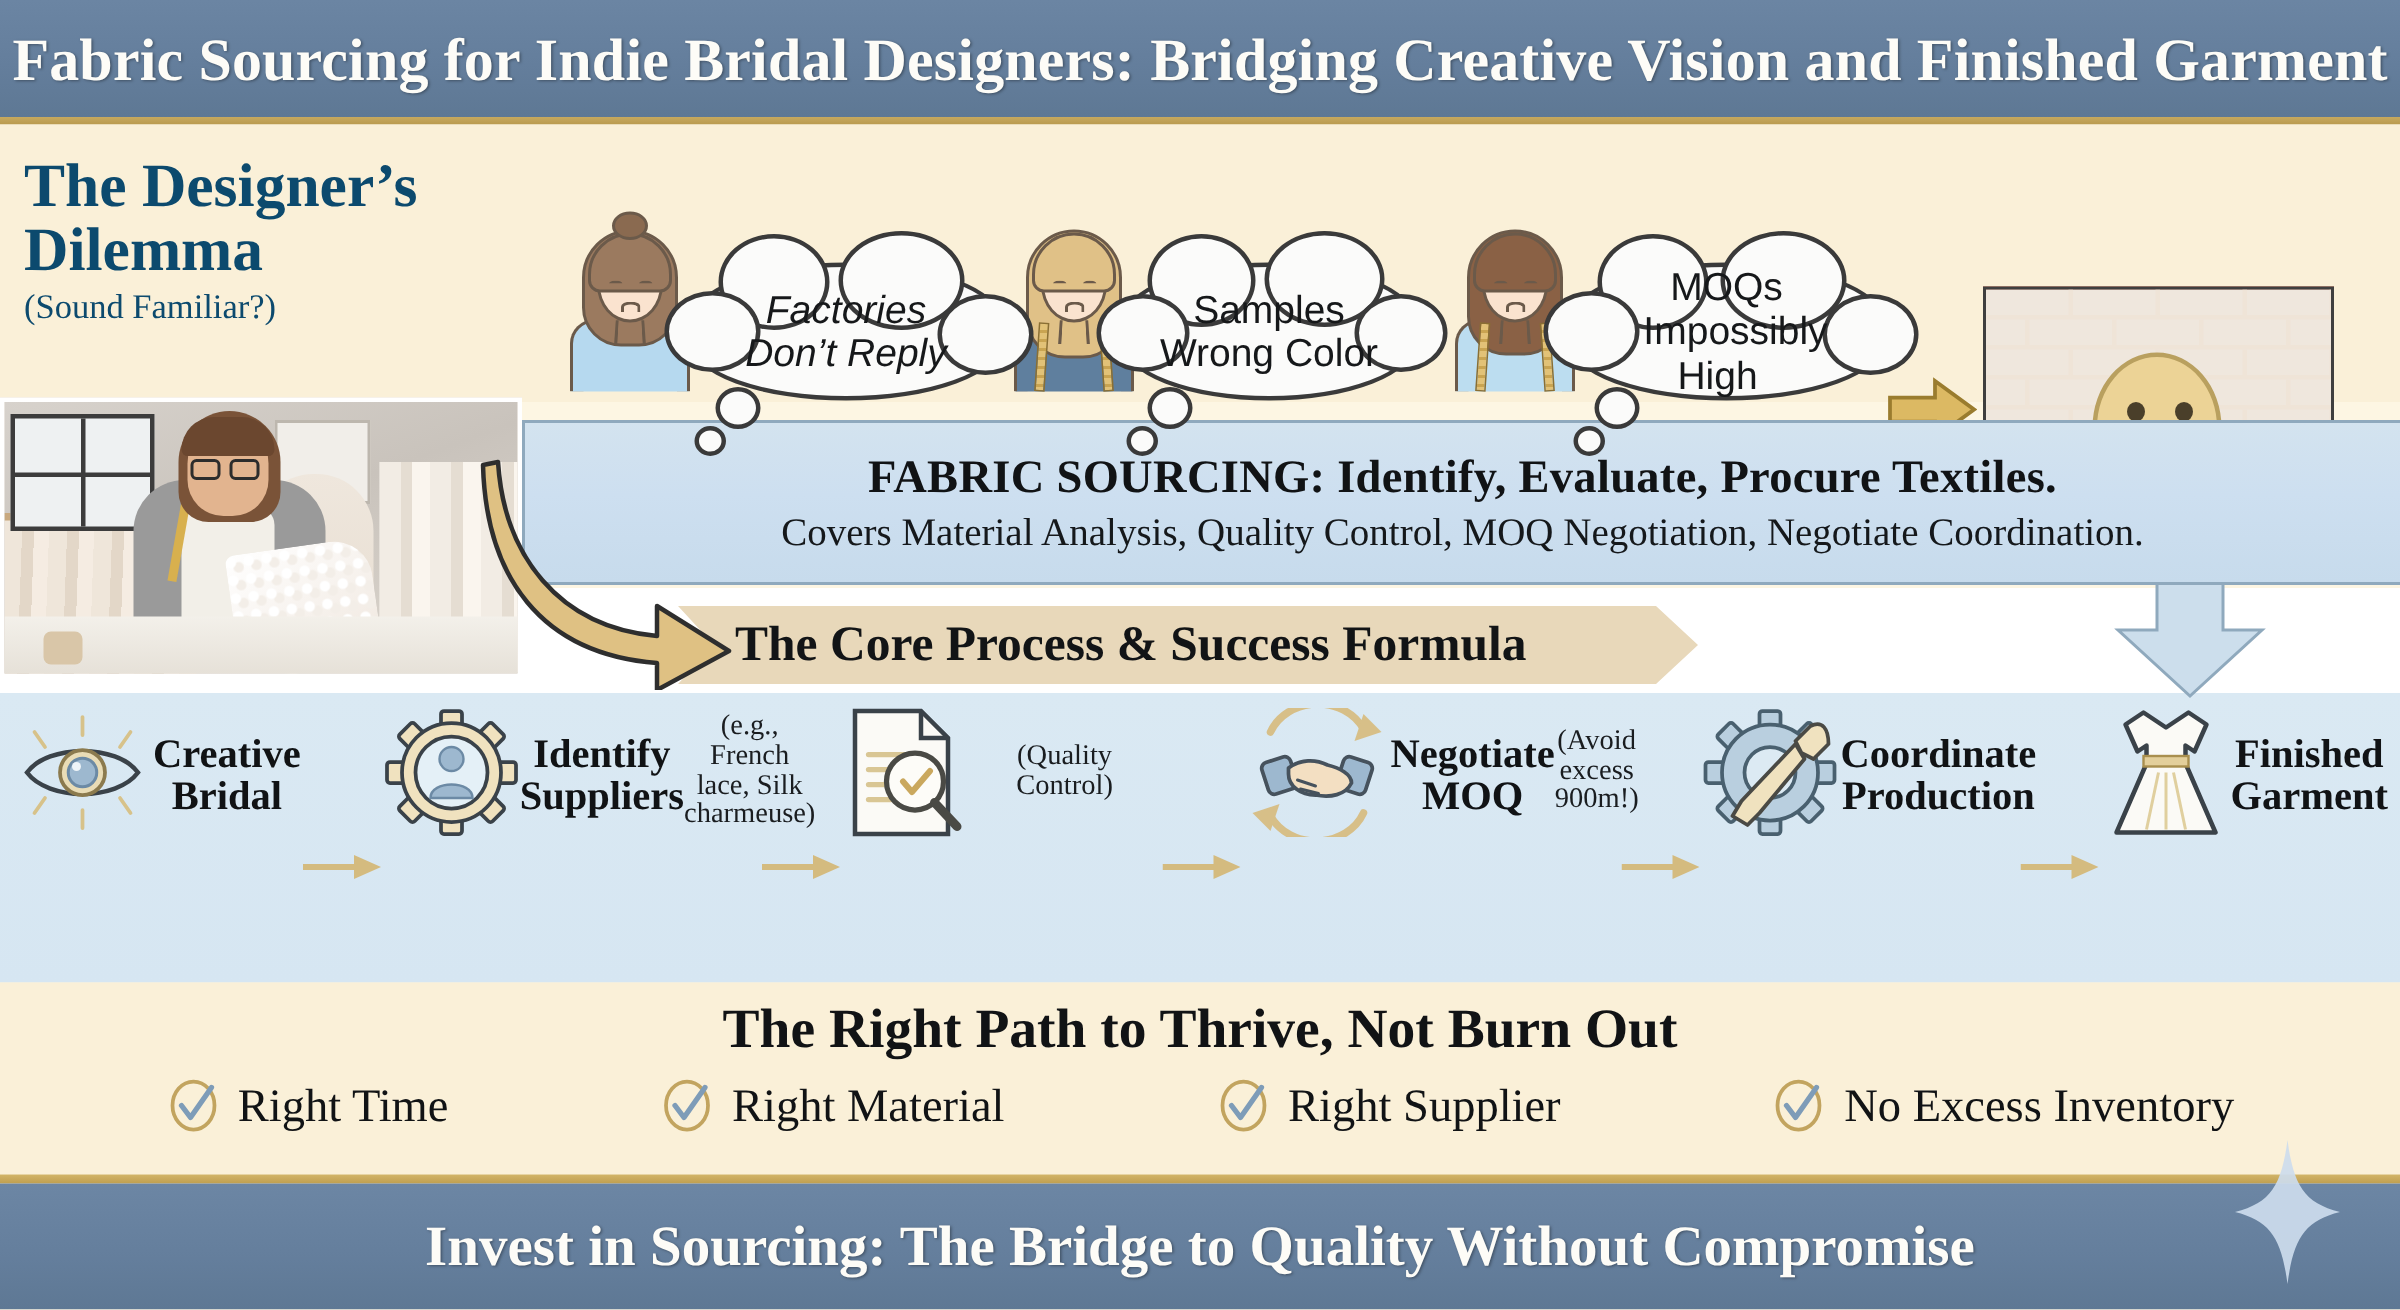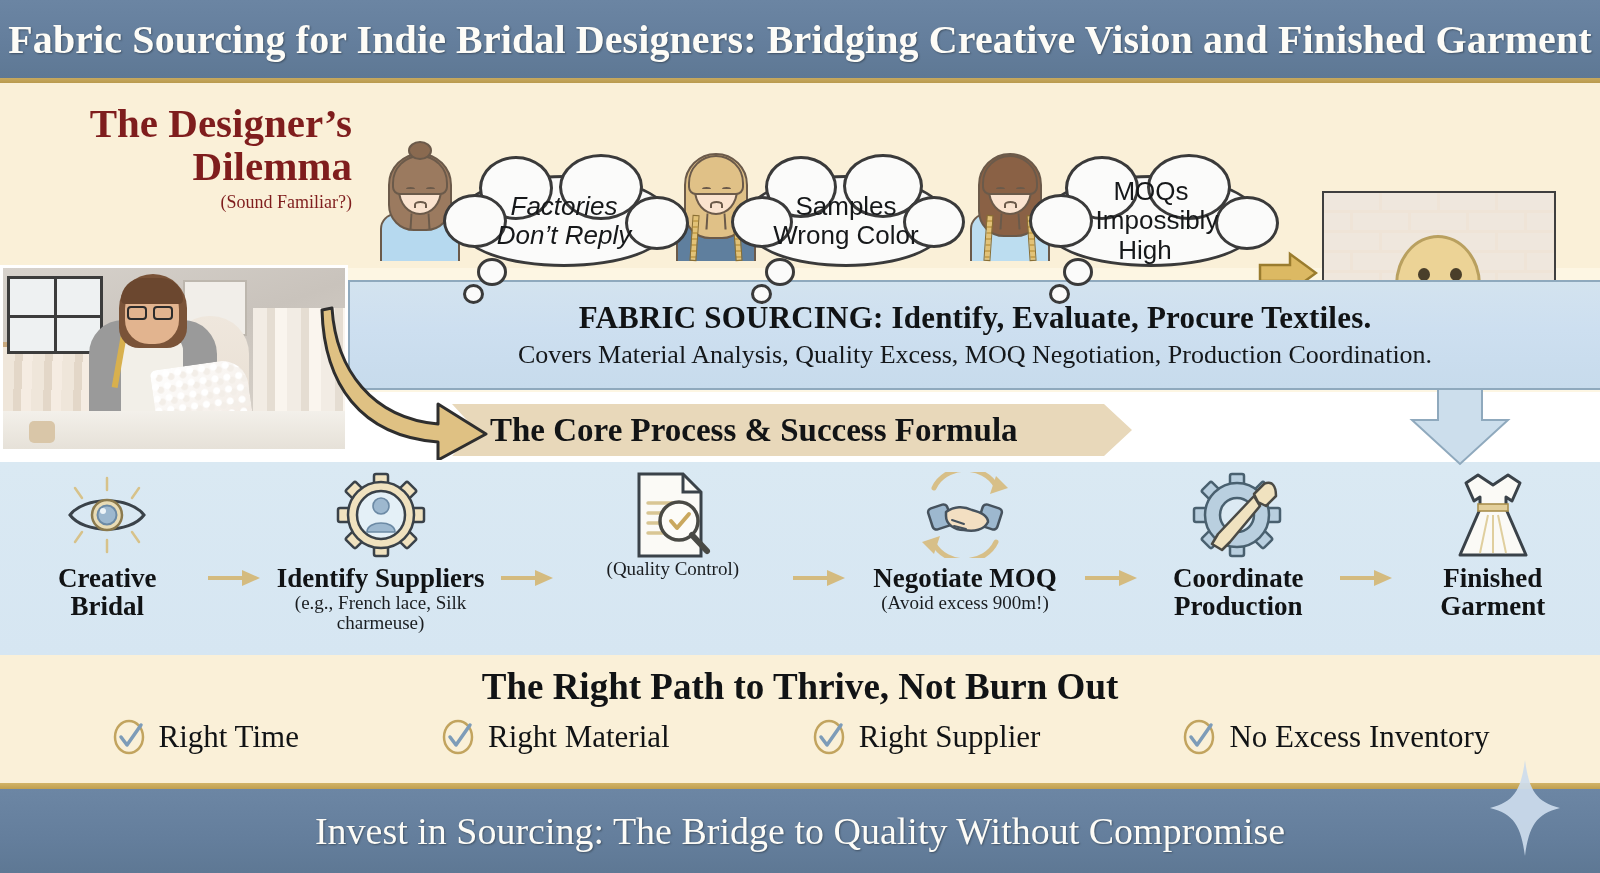--- a/index.html
+++ b/index.html
@@ -27,26 +27,26 @@
     position: absolute; left: 0; top: 78px; width: 1600px; height: 5px;
     background: linear-gradient(180deg,#c7a95e 0%, #b99a4e 100%);
   }
 
   
   .dilemma {
     position: absolute; left:0; top: 83px; width: 1600px; height: 185px;
     background: #faf0d8;
   }
   .dilemma-title {
-    position: absolute; left: 32px; top: 20px; width: 320px; text-align: right;
-    color: #7f1d1d;
+    position: absolute; left: 16px; top: 20px; width: 320px; text-align: left;
+    color: #0c4a6e;
   }
   .dilemma-title .l1 { font-size: 41px; font-weight: 700; line-height: 1.02; display:block;}
   .dilemma-title .l2 { font-size: 41px; font-weight: 700; line-height: 1.05; display:block;}
-  .dilemma-title .sub { font-size: 18px; font-weight: 400; display:block; margin-top: 4px;}
+  .dilemma-title .sub { font-size: 23px; font-weight: 400; display:block; margin-top: 4px;}
 
   .person { position: absolute; width: 96px; height: 126px; }
   .p-head {
     position:absolute; left:26px; top:30px; width:44px; height:50px;
     background:#fae3cf; border:2.5px solid #6b5a4a; border-radius:22px/25px; z-index:3;
   }
   .p-hair-back {
     position:absolute; left:16px; top:18px; width:64px; height:78px;
     border:2.5px solid #6b5a4a; border-radius:32px 32px 26px 26px; z-index:2;
   }
@@ -180,21 +180,21 @@
     font-size:33px; font-weight:700; color:#121416; white-space:nowrap;
   }
   .curve-arrow { position:absolute; left:320px; top:300px; width:210px; height:160px; z-index:7;}
 
   
   .process {
     position:absolute; left:0; top:462px; width:1600px; height:193px;
     background: linear-gradient(180deg,#dae9f3 0%, #d6e6f2 100%);
     display:flex; align-items:flex-start; justify-content:space-between; padding: 6px 8px 0 8px;
   }
-  .step { position:relative; width:210px; display:flex; flex-direction:column; align-items:center; }
+  .step { position:relative; width:210px; display:flex; align-items:center; }
   .step.wide { width:250px; }
   .step-icon { height:86px; display:flex; align-items:center; justify-content:center; margin-top:4px;}
   .step-label { font-size:27px; font-weight:700; color:#111315; text-align:center; line-height:1.04; margin-top:6px;}
   .step-sub { font-size:19px; font-weight:400; color:#1a1d20; text-align:center; line-height:1.05; margin-top:1px;}
   .step-arrow { width:56px; display:flex; align-items:center; justify-content:center; padding-top:100px; flex:0 0 auto;}
 
   
   .checkzone {
     position:absolute; left:0; top:655px; width:1600px; height:128px;
     background:#faf0d8;
@@ -213,21 +213,21 @@
 
   
   .footer-rule { position:absolute; left:0; top:783px; width:1600px; height:6px;
      background: linear-gradient(180deg,#d2b468 0%, #bf9f50 100%); }
   .footer {
     position:absolute; left:0; top:789px; width:1600px; height:84px;
     background: linear-gradient(180deg,#6c86a4 0%, #647e9c 60%, #5e7894 100%);
     display:flex; align-items:center; justify-content:center;
   }
   .footer-title {
-    color:#fdfcf7; font-size:38px; font-weight:400;
+    color:#fdfcf7; font-size:38px; font-weight:700;
     text-shadow: 1px 1px 2px rgba(0,0,0,.35);
     text-align: center;
   }
   .sparkle { position:absolute; left:1488px; top:760px; width:74px; height:96px; z-index:9;}
 </style>
 </head>
 <body>
 
 <div class="page">
 
@@ -365,21 +365,21 @@
       <div class="sf-eye l"></div>
         <div class="sf-eye r"></div>
       <div class="sf-mouth"></div>
     </div>
   </div>
 
   <div class="banner-row"></div>
 
   <div class="defband">
     <div class="def-l1">FABRIC SOURCING: Identify, Evaluate, Procure Textiles.</div>
-    <div class="def-l2">Covers Material Analysis, Quality Excess, MOQ Negotiation, Production Coordination.</div>
+    <div class="def-l2">Covers Material Analysis, Quality Control, MOQ Negotiation, Negotiate Coordination.</div>
   </div>
   <svg class="def-down-arrow" width="104" height="78" viewBox="0 0 104 78">
     <polygon points="30,0 74,0 74,32 100,32 52,76 4,32 30,32" fill="#ccdeec" stroke="#8fa9bd" stroke-width="2"></polygon>
   </svg>
 
   <div class="photo">
     <div class="ph-wall"></div>
     <div class="ph-rack"></div>
     <div class="ph-bar"></div>
     <div class="ph-window">

